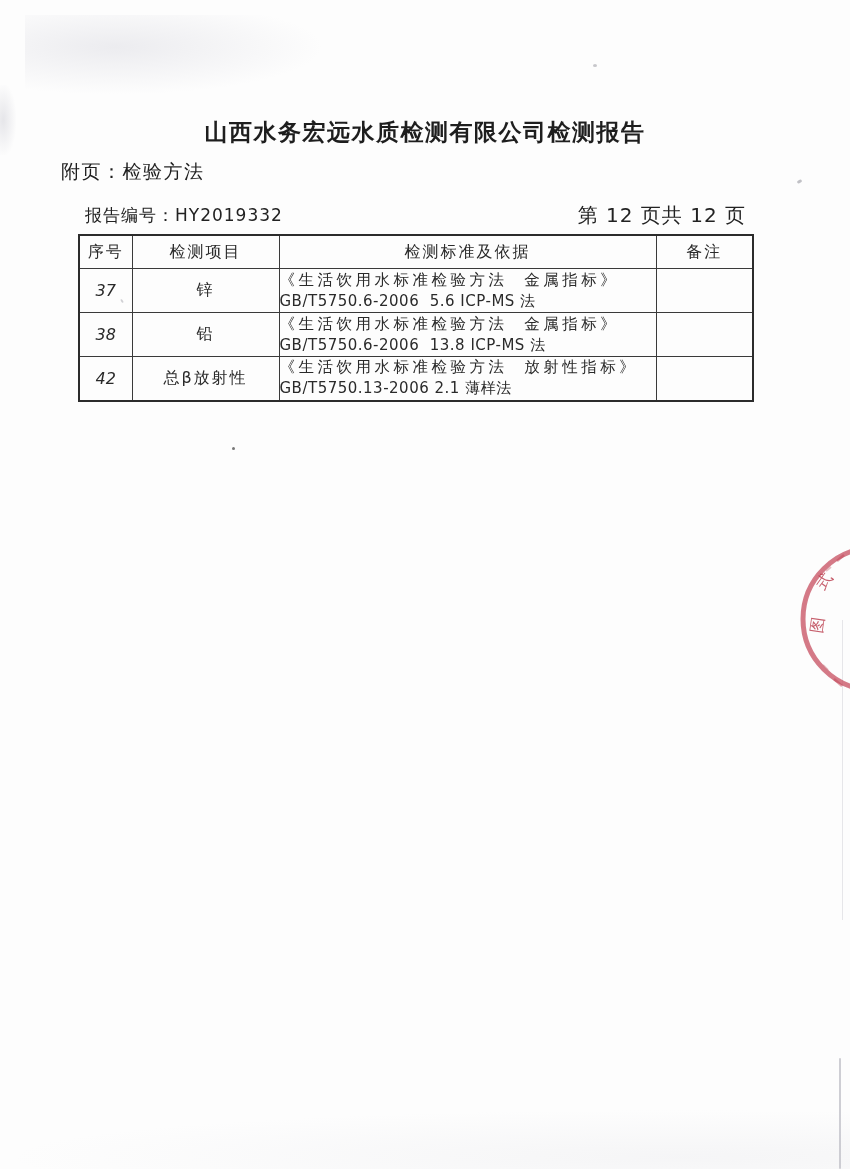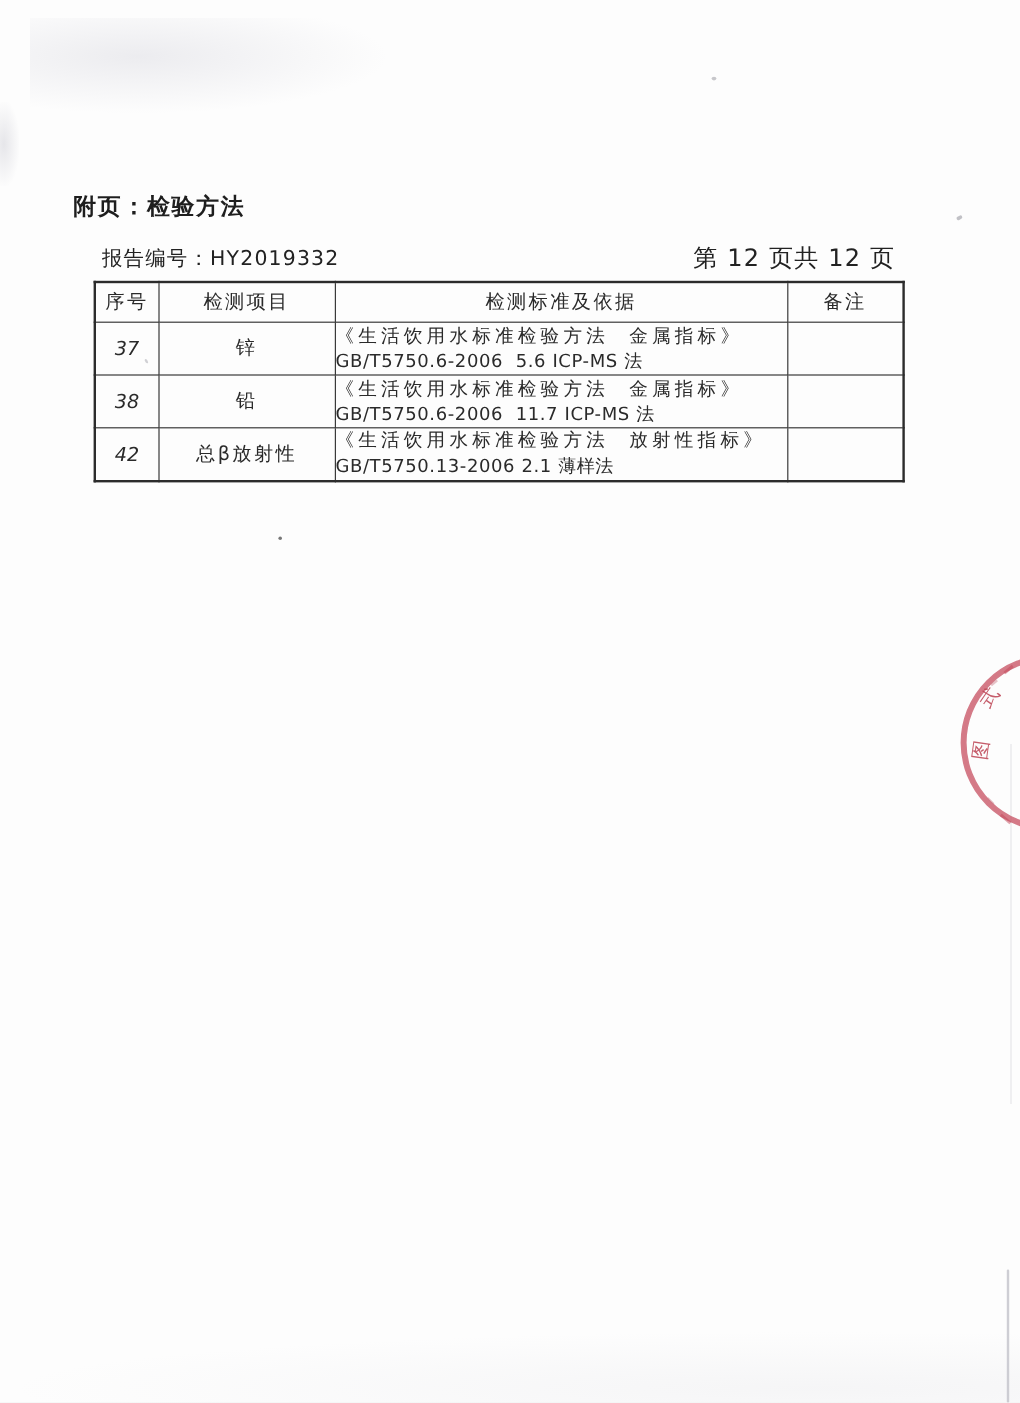--- a/index.html
+++ b/index.html
@@ -42,21 +42,21 @@
   .speck.s4{left:120px;top:300px;width:4px;height:2px;opacity:.45;transform:rotate(55deg);}
 
   .doc-title{
     position:absolute;left:0;top:117px;width:850px;
     text-align:center;
     font-size:23px;font-weight:bold;letter-spacing:1.5px;
     color:#1e1e1e;
   }
   .doc-subtitle{
     position:absolute;left:61px;top:159px;
-    font-size:19px;font-weight:bold;letter-spacing:1.5px;
+    font-size:19px;font-weight:normal;letter-spacing:1.5px;
     color:#1e1e1e;
   }
   .meta-report-no{
     position:absolute;left:85px;top:204px;
     font-size:17px;letter-spacing:1px;color:#222;
   }
   .meta-page{
     position:absolute;right:104px;top:202px;
     font-size:20px;letter-spacing:1px;color:#222;
   }
@@ -110,20 +110,21 @@
   <div class="noise-tl"></div>
   <div class="noise-left"></div>
   <div class="noise-bottom"></div>
   <div class="edge-line-right"></div>
   <div class="edge-line-right2"></div>
   <div class="speck s1"></div>
   <div class="speck s2"></div>
   <div class="speck s3"></div>
   <div class="speck s4"></div>
 
+  <div class="doc-title">山西水务宏远水质检测有限公司检测报告</div>
   <div class="doc-subtitle">附页：检验方法</div>
   <div class="meta-report-no">报告编号：HY2019332</div>
   <div class="meta-page">第 12 页共 12 页</div>
 
   <table class="methods">
     <colgroup>
       <col class="c-no">
         <col class="c-item">
         <col class="c-std">
         <col class="c-remark">
@@ -144,21 +145,21 @@
           <span class="l1">《生活饮用水标准检验方法  金属指标》</span>
           <span class="l2">GB/T5750.6-2006  5.6 ICP-MS 法</span>
         </td>
         <td class="cell-remark"></td>
       </tr>
       <tr>
         <td class="cell-no">38</td>
         <td class="cell-item">铅</td>
         <td class="cell-std">
           <span class="l1">《生活饮用水标准检验方法  金属指标》</span>
-          <span class="l2">GB/T5750.6-2006  11.7 ICP-MS 法</span>
+          <span class="l2">GB/T5750.6-2006  13.8 ICP-MS 法</span>
         </td>
         <td class="cell-remark"></td>
       </tr>
       <tr>
         <td class="cell-no">42</td>
         <td class="cell-item">总β放射性</td>
         <td class="cell-std">
           <span class="l1">《生活饮用水标准检验方法  放射性指标》</span>
           <span class="l2">GB/T5750.13-2006 2.1 薄样法</span>
         </td>

